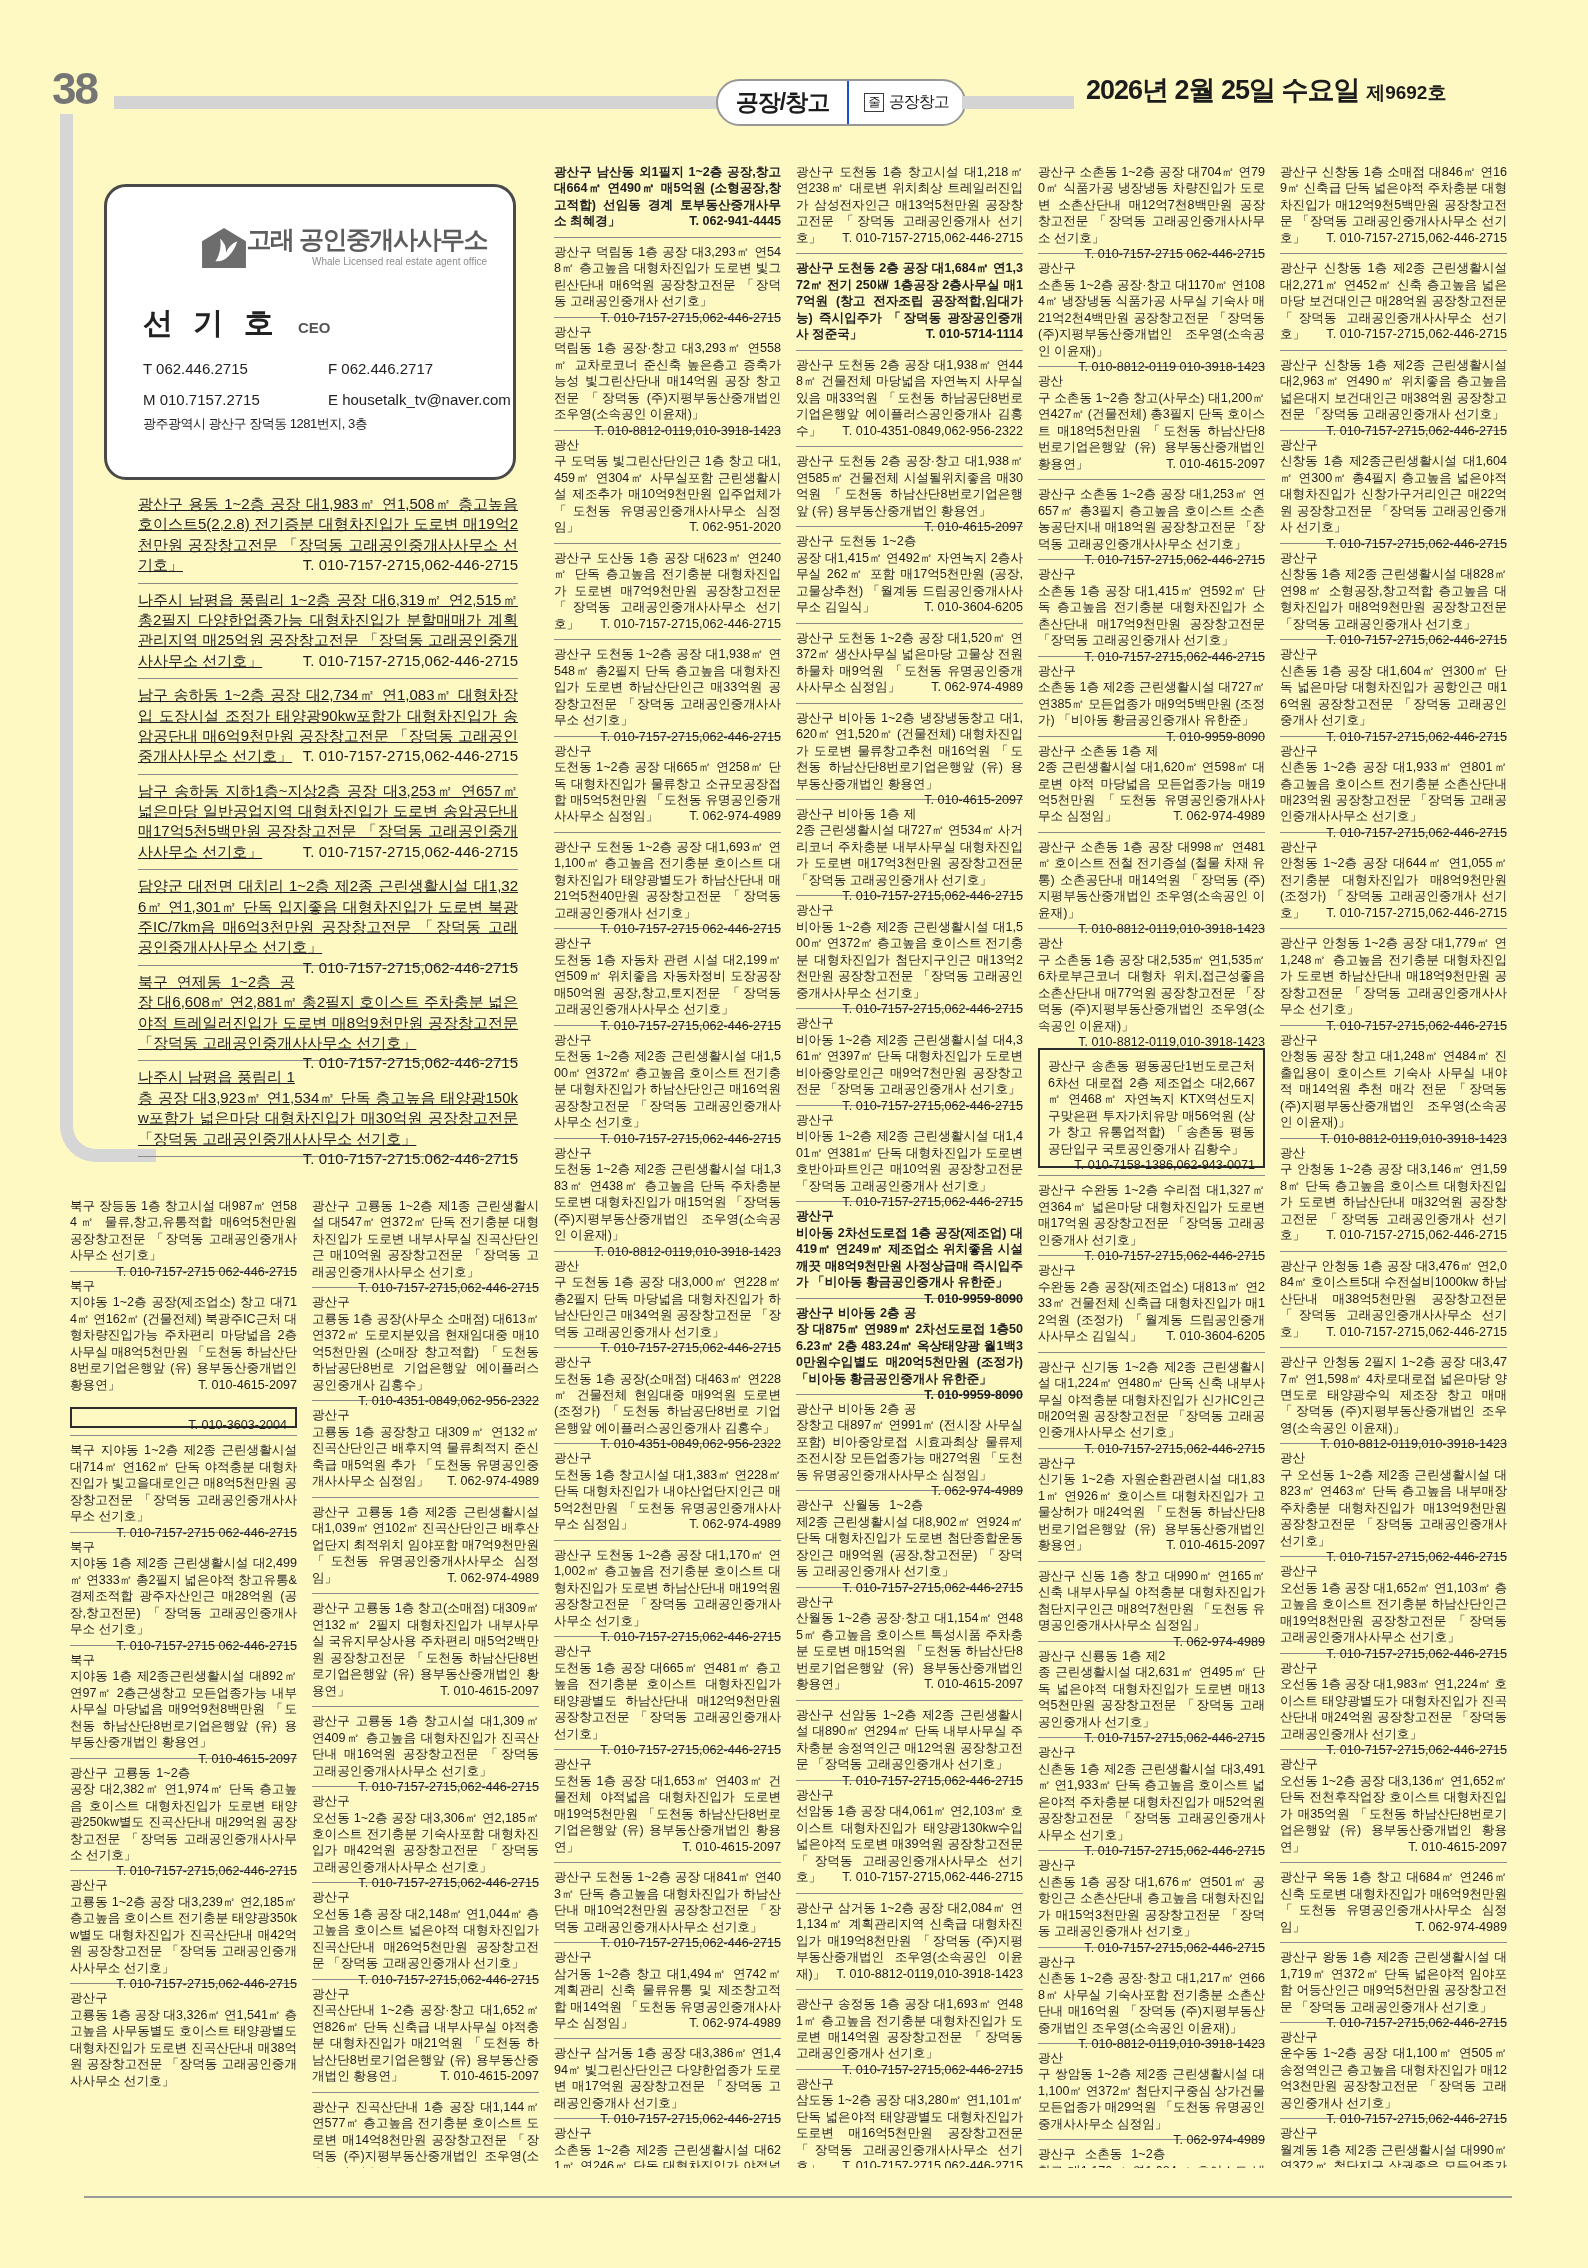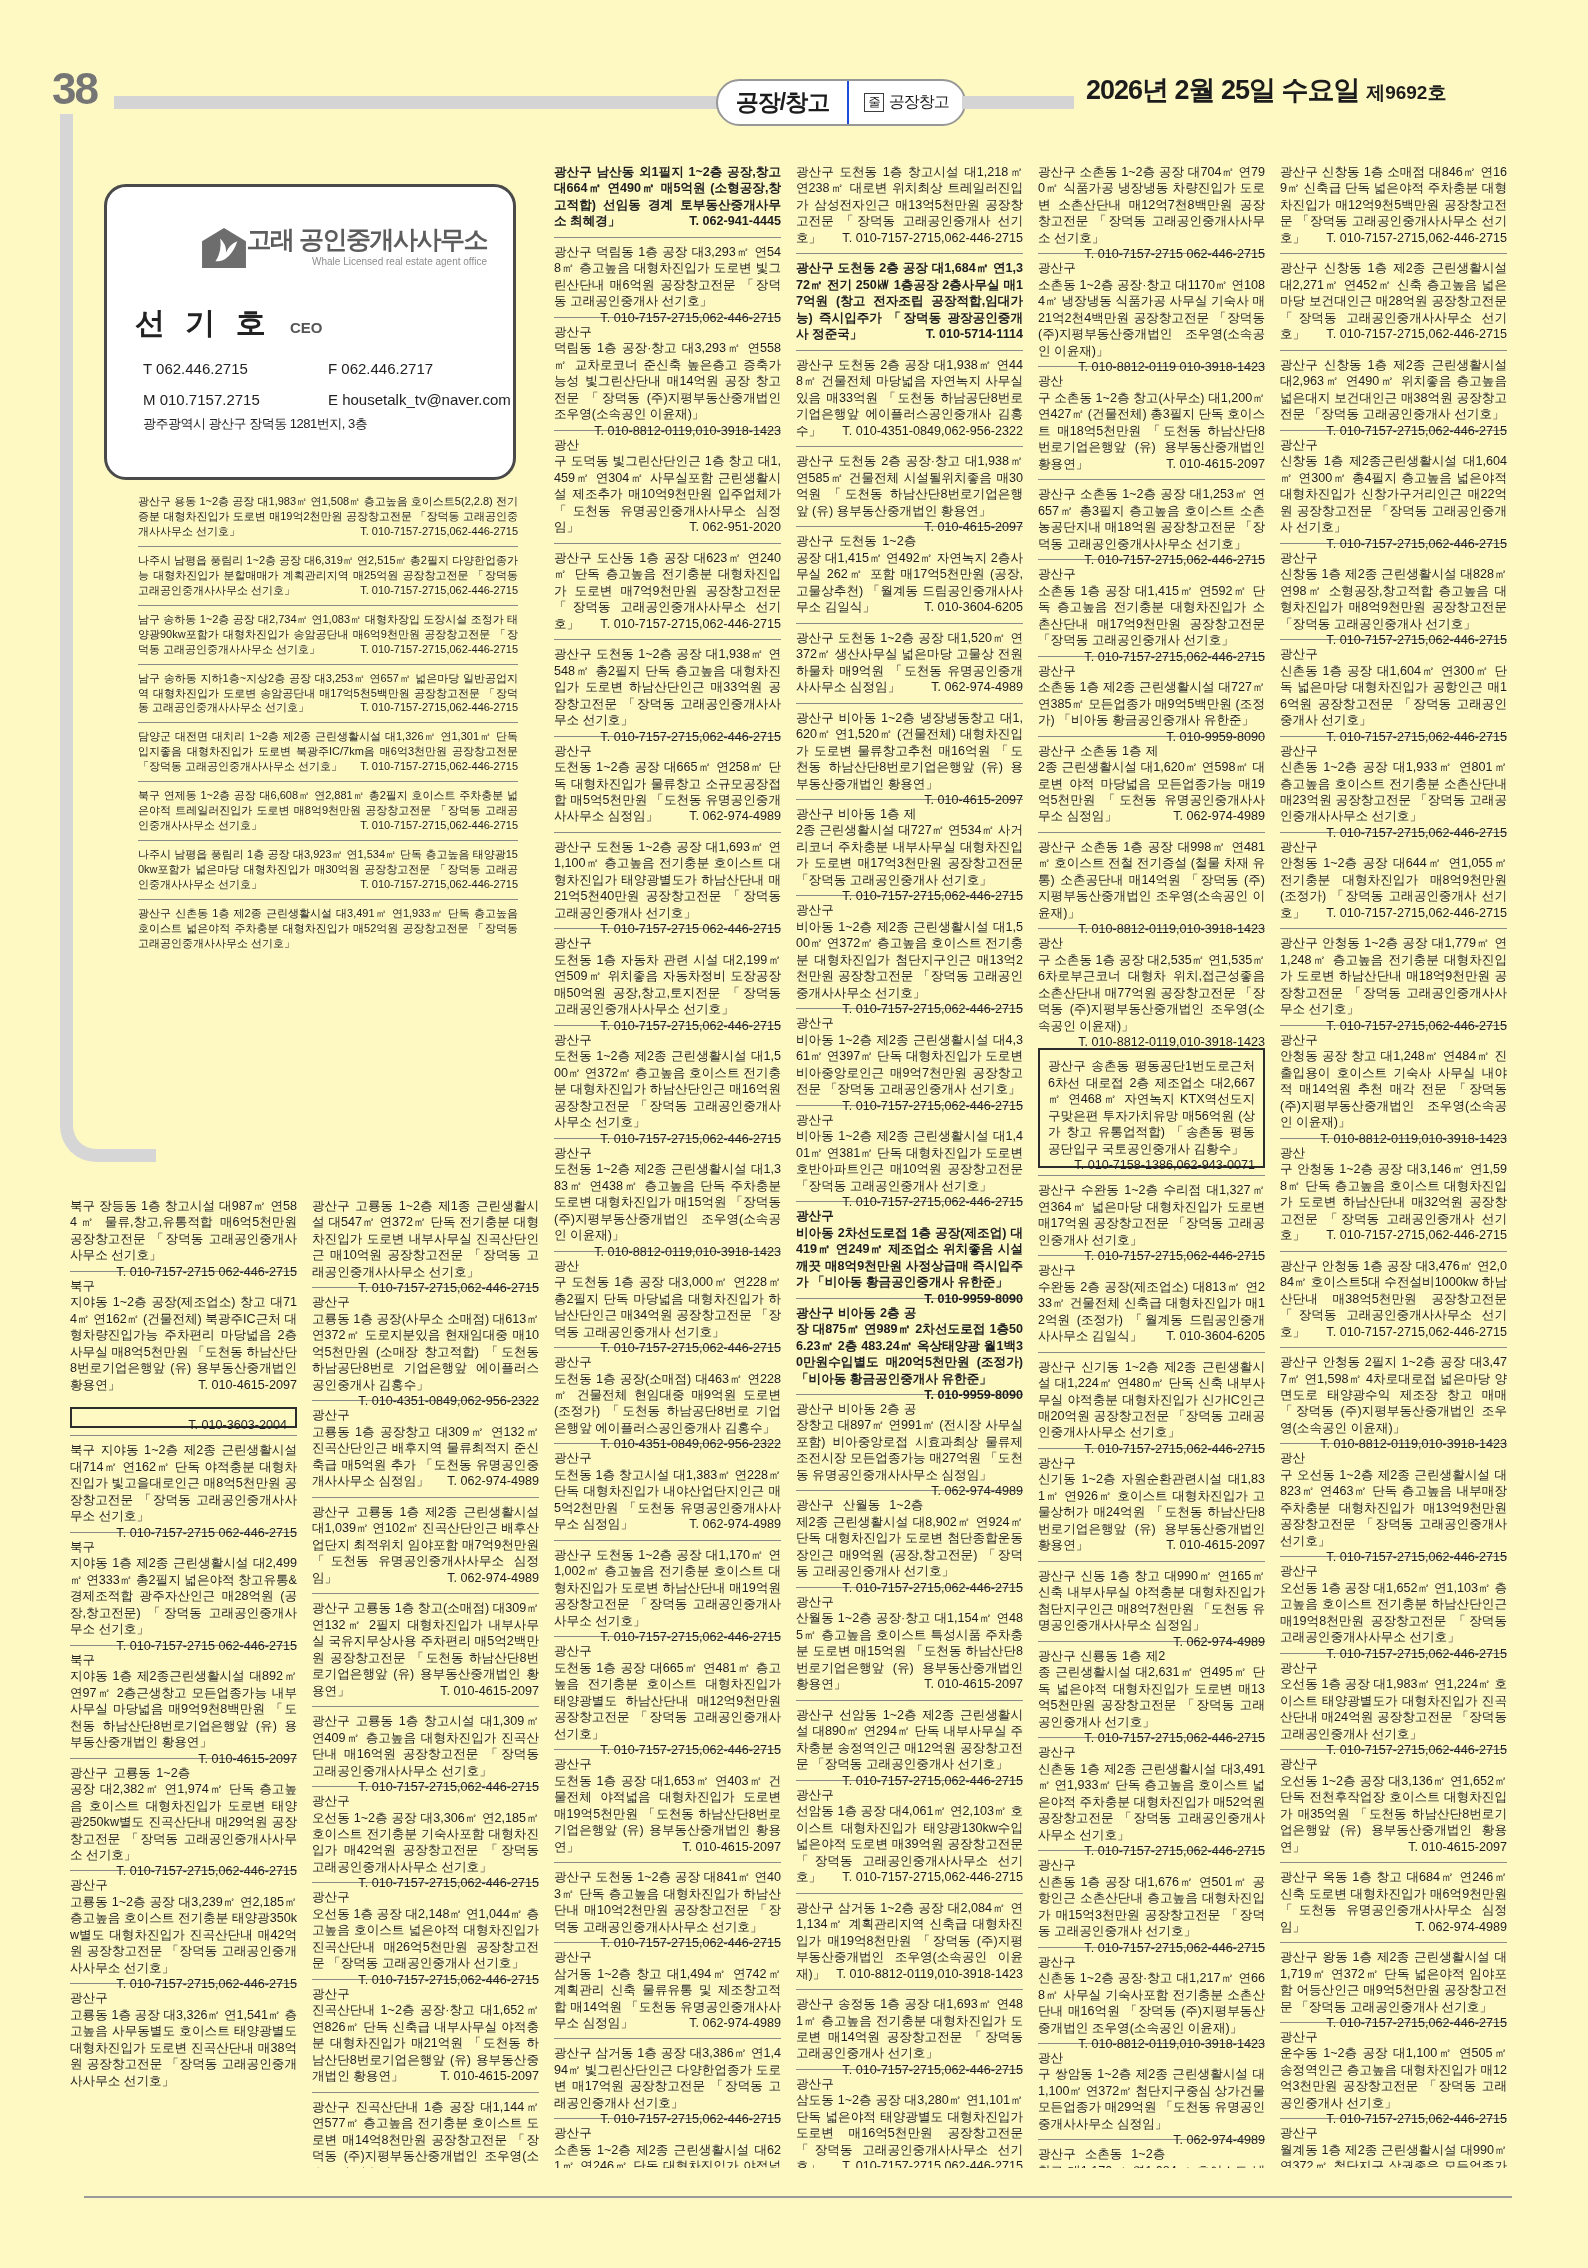--- a/index.html
+++ b/index.html
@@ -20,27 +20,27 @@
   .issue{font-size:19px;font-weight:600;letter-spacing:0;}
   
   .frame{position:absolute;left:60px;top:114px;width:96px;height:1048px;box-sizing:border-box;
          border-left:13px solid #d6d6d6;border-bottom:13px solid #d6d6d6;border-bottom-left-radius:36px;}
   .agency{position:absolute;left:104px;top:184px;width:412px;height:296px;box-sizing:border-box;
           border:3px solid #4a4a4a;border-radius:22px;background:#fff;}
   .logo-row{display:flex;align-items:flex-start;justify-content:flex-end;margin:40px 26px 0 0;}
   .logo-texts{text-align:left;}
   .agency-name{font-size:25px;font-weight:800;color:#5d5d5d;letter-spacing:-1.5px;line-height:1;}
   .agency-name-en{font-size:10px;color:#8d8d8d;margin-top:4px;text-align:right;}
-  .ceo{margin:34px 0 0 28px;font-size:30px;font-weight:800;letter-spacing:6px;color:#222;}
+  .ceo{margin:34px 0 0 36px;font-size:30px;font-weight:800;letter-spacing:6px;color:#222;}
   .ceo .title{font-size:15px;font-weight:600;letter-spacing:0;color:#555;margin-left:4px;}
   .contacts{margin:16px 0 0 36px;display:grid;grid-template-columns:185px auto;row-gap:14px;font-size:15px;color:#222;}
   .addr{margin:7px 0 0 36px;font-size:13px;color:#222;letter-spacing:-0.5px;}
   
   .featads{position:absolute;left:138px;top:488px;width:380px;height:676px;overflow:hidden;}
-  .featads .ad{font-size:11px;line-height:1.36;}
+  .featads .ad{font-size:15px;line-height:1.36;text-decoration:underline;}
   .col{position:absolute;width:227px;overflow:hidden;}
   .col.tall{top:158px;height:2010px;}
   .col.short{top:1192px;height:976px;}
   #col1{left:70px;}  #col2{left:312px;}
   #col3{left:554px;} #col4{left:796px;} #col5{left:1038px;} #col6{left:1280px;}
   .ad{font-size:12.6px;line-height:1.31;padding:6px 0 7px;text-align:justify;word-break:break-all;color:#1e1e1e;}
   .ad + .ad{border-top:1px solid #8a8a8a;}
   .ad .tel{float:right;padding-left:8px;white-space:nowrap;}
   .ad.bold{font-weight:bold;}
   .ad.boxed{border:2.5px solid #2d2d2d !important;padding:8px 8px 9px;margin:7px 0;font-weight:normal;}

